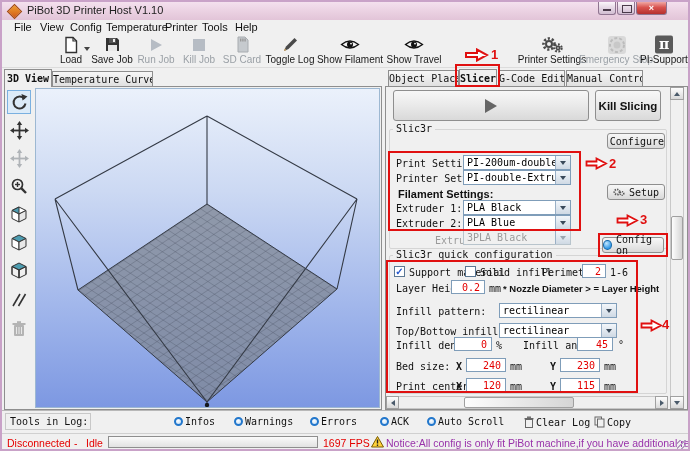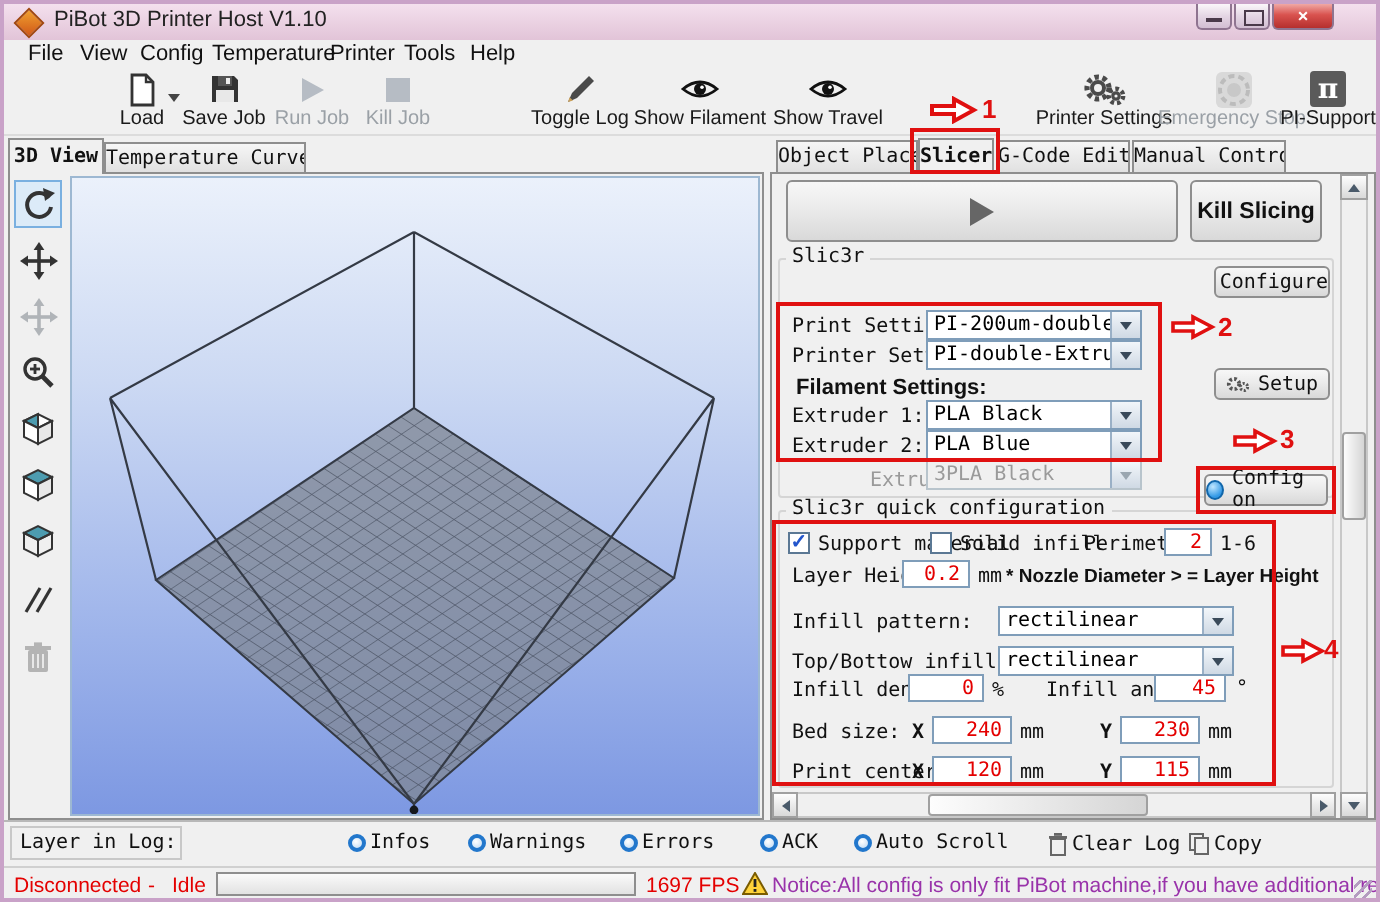--- a/index.html
+++ b/index.html
@@ -150,20 +150,31 @@
 
   <div class="abs tb disabled" style="left:176px;width:42px;">
     <div class="ticon">
       <svg width="14" height="14">
           <rect x="1" y="1" width="12" height="12" fill="#b6bcc4"></rect>
         </svg>
     </div>
     <div class="tlabel">Kill Job</div>
   </div>
 
+  <div class="abs tb disabled" style="left:218px;width:44px;">
+    <div class="ticon">
+      <svg width="15" height="17">
+          <path d="M3,1 h7 l3,3 v12 h-10 z" fill="#c6cace" stroke="#a8acb0"></path>
+          <rect x="5" y="2.5" width="1.4" height="3" fill="#999"></rect>
+          <rect x="7.2" y="2.5" width="1.4" height="3" fill="#999"></rect>
+          <rect x="9.4" y="2.5" width="1.4" height="3" fill="#999"></rect>
+        </svg>
+    </div>
+    <div class="tlabel">SD Card</div>
+  </div>
 
   <div class="abs tb" style="left:262px;width:52px;">
     <div class="ticon">
       <svg width="17" height="17">
           <path d="M2,15 L4,10.5 L12.5,2 L15,4.5 L6.5,13 Z" fill="#4a4a4a"></path>
           <path d="M2,15 L4.5,14.3 L2.8,12.6 Z" fill="#caa05a"></path>
         </svg>
     </div>
     <div class="tlabel">Toggle Log</div>
   </div>
@@ -502,21 +513,21 @@
       <span class="tri left"></span>
     </div>
   <div class="abs sbtn" style="left:653px;top:394px;width:13px;height:13px;">
       <span class="tri right"></span>
     </div>
   <div class="abs sthumb" style="left:462px;top:395px;width:110px;height:11px;"></div>
 
   <div class="abs logbar"></div>
   <div class="abs" style="left:3px;top:411px;width:86px;height:17px;border:1px solid #c8c8c8;box-sizing:border-box;"></div>
   <div class="abs logtoggle" style="left:8px;">
-      <span>Layer in Log:</span>
+      <span>Tools in Log:</span>
     </div>
   <div class="abs logtoggle" style="left:95px;margin-top:32px;">
       <span class="bluecircle"></span>
       <span>Commands</span>
     </div>
   <div class="abs logtoggle" style="left:172px;">
       <span class="bluecircle"></span>
       <span>Infos</span>
     </div>
   <div class="abs logtoggle" style="left:232px;">

